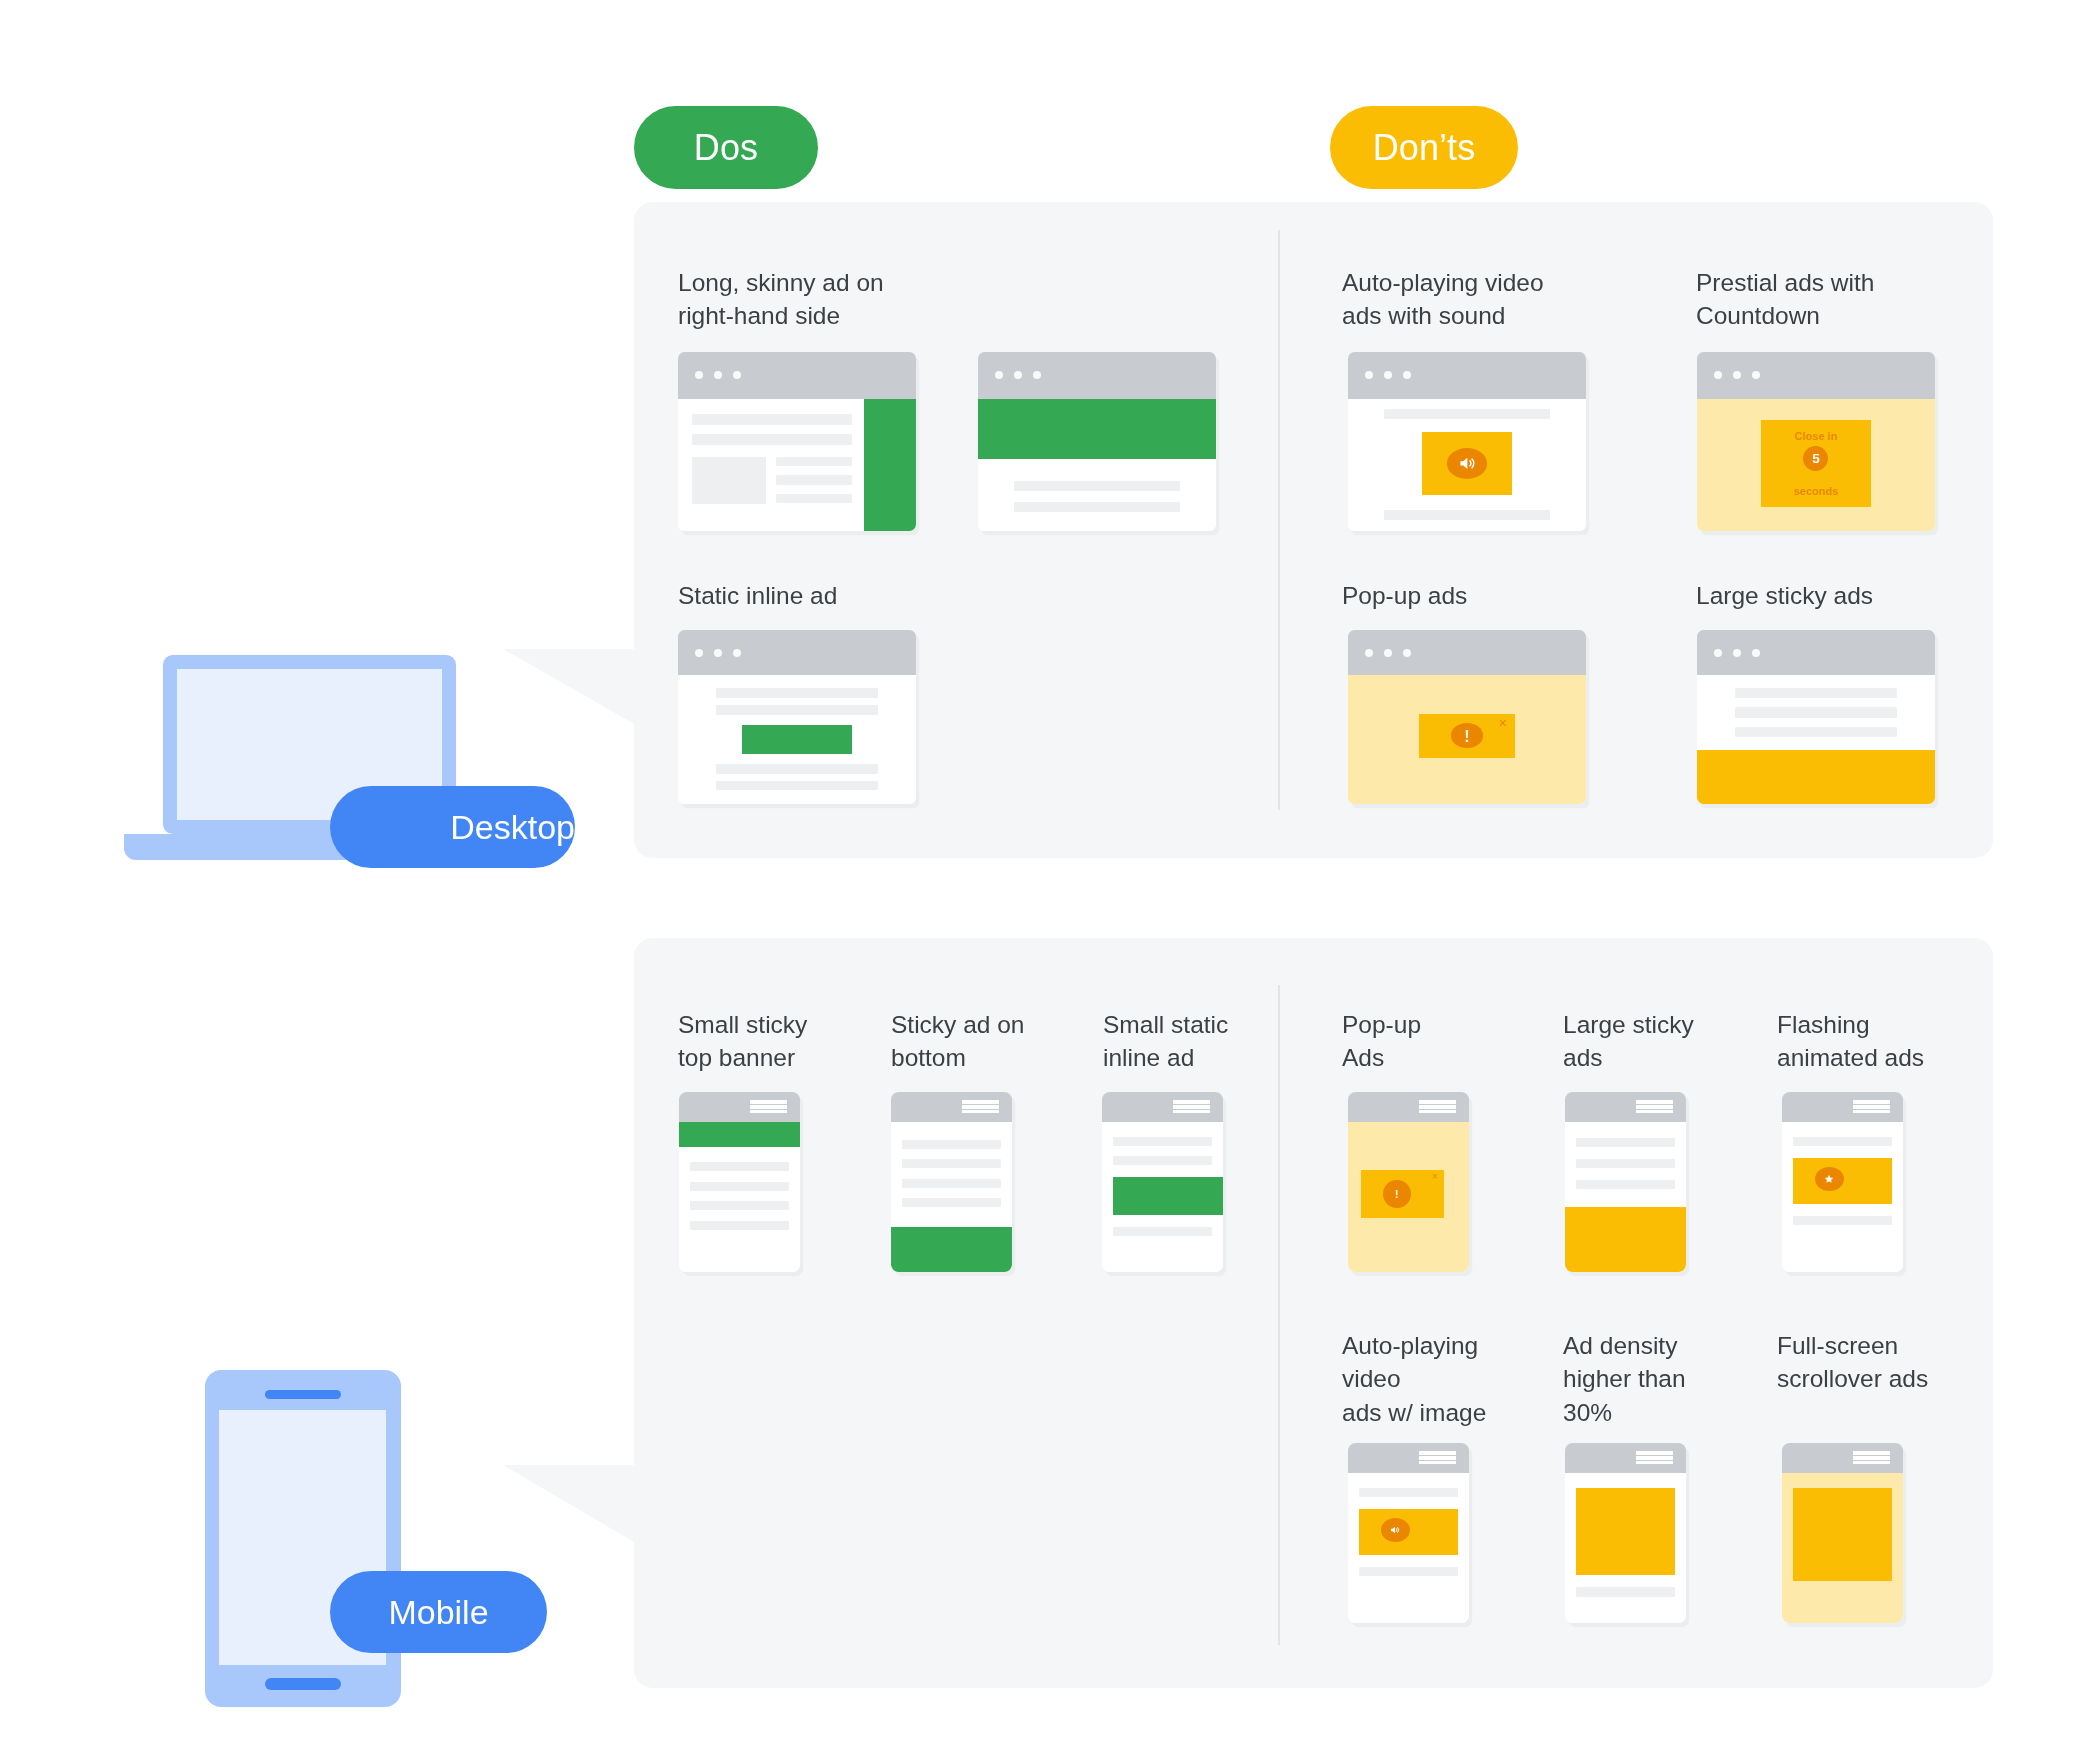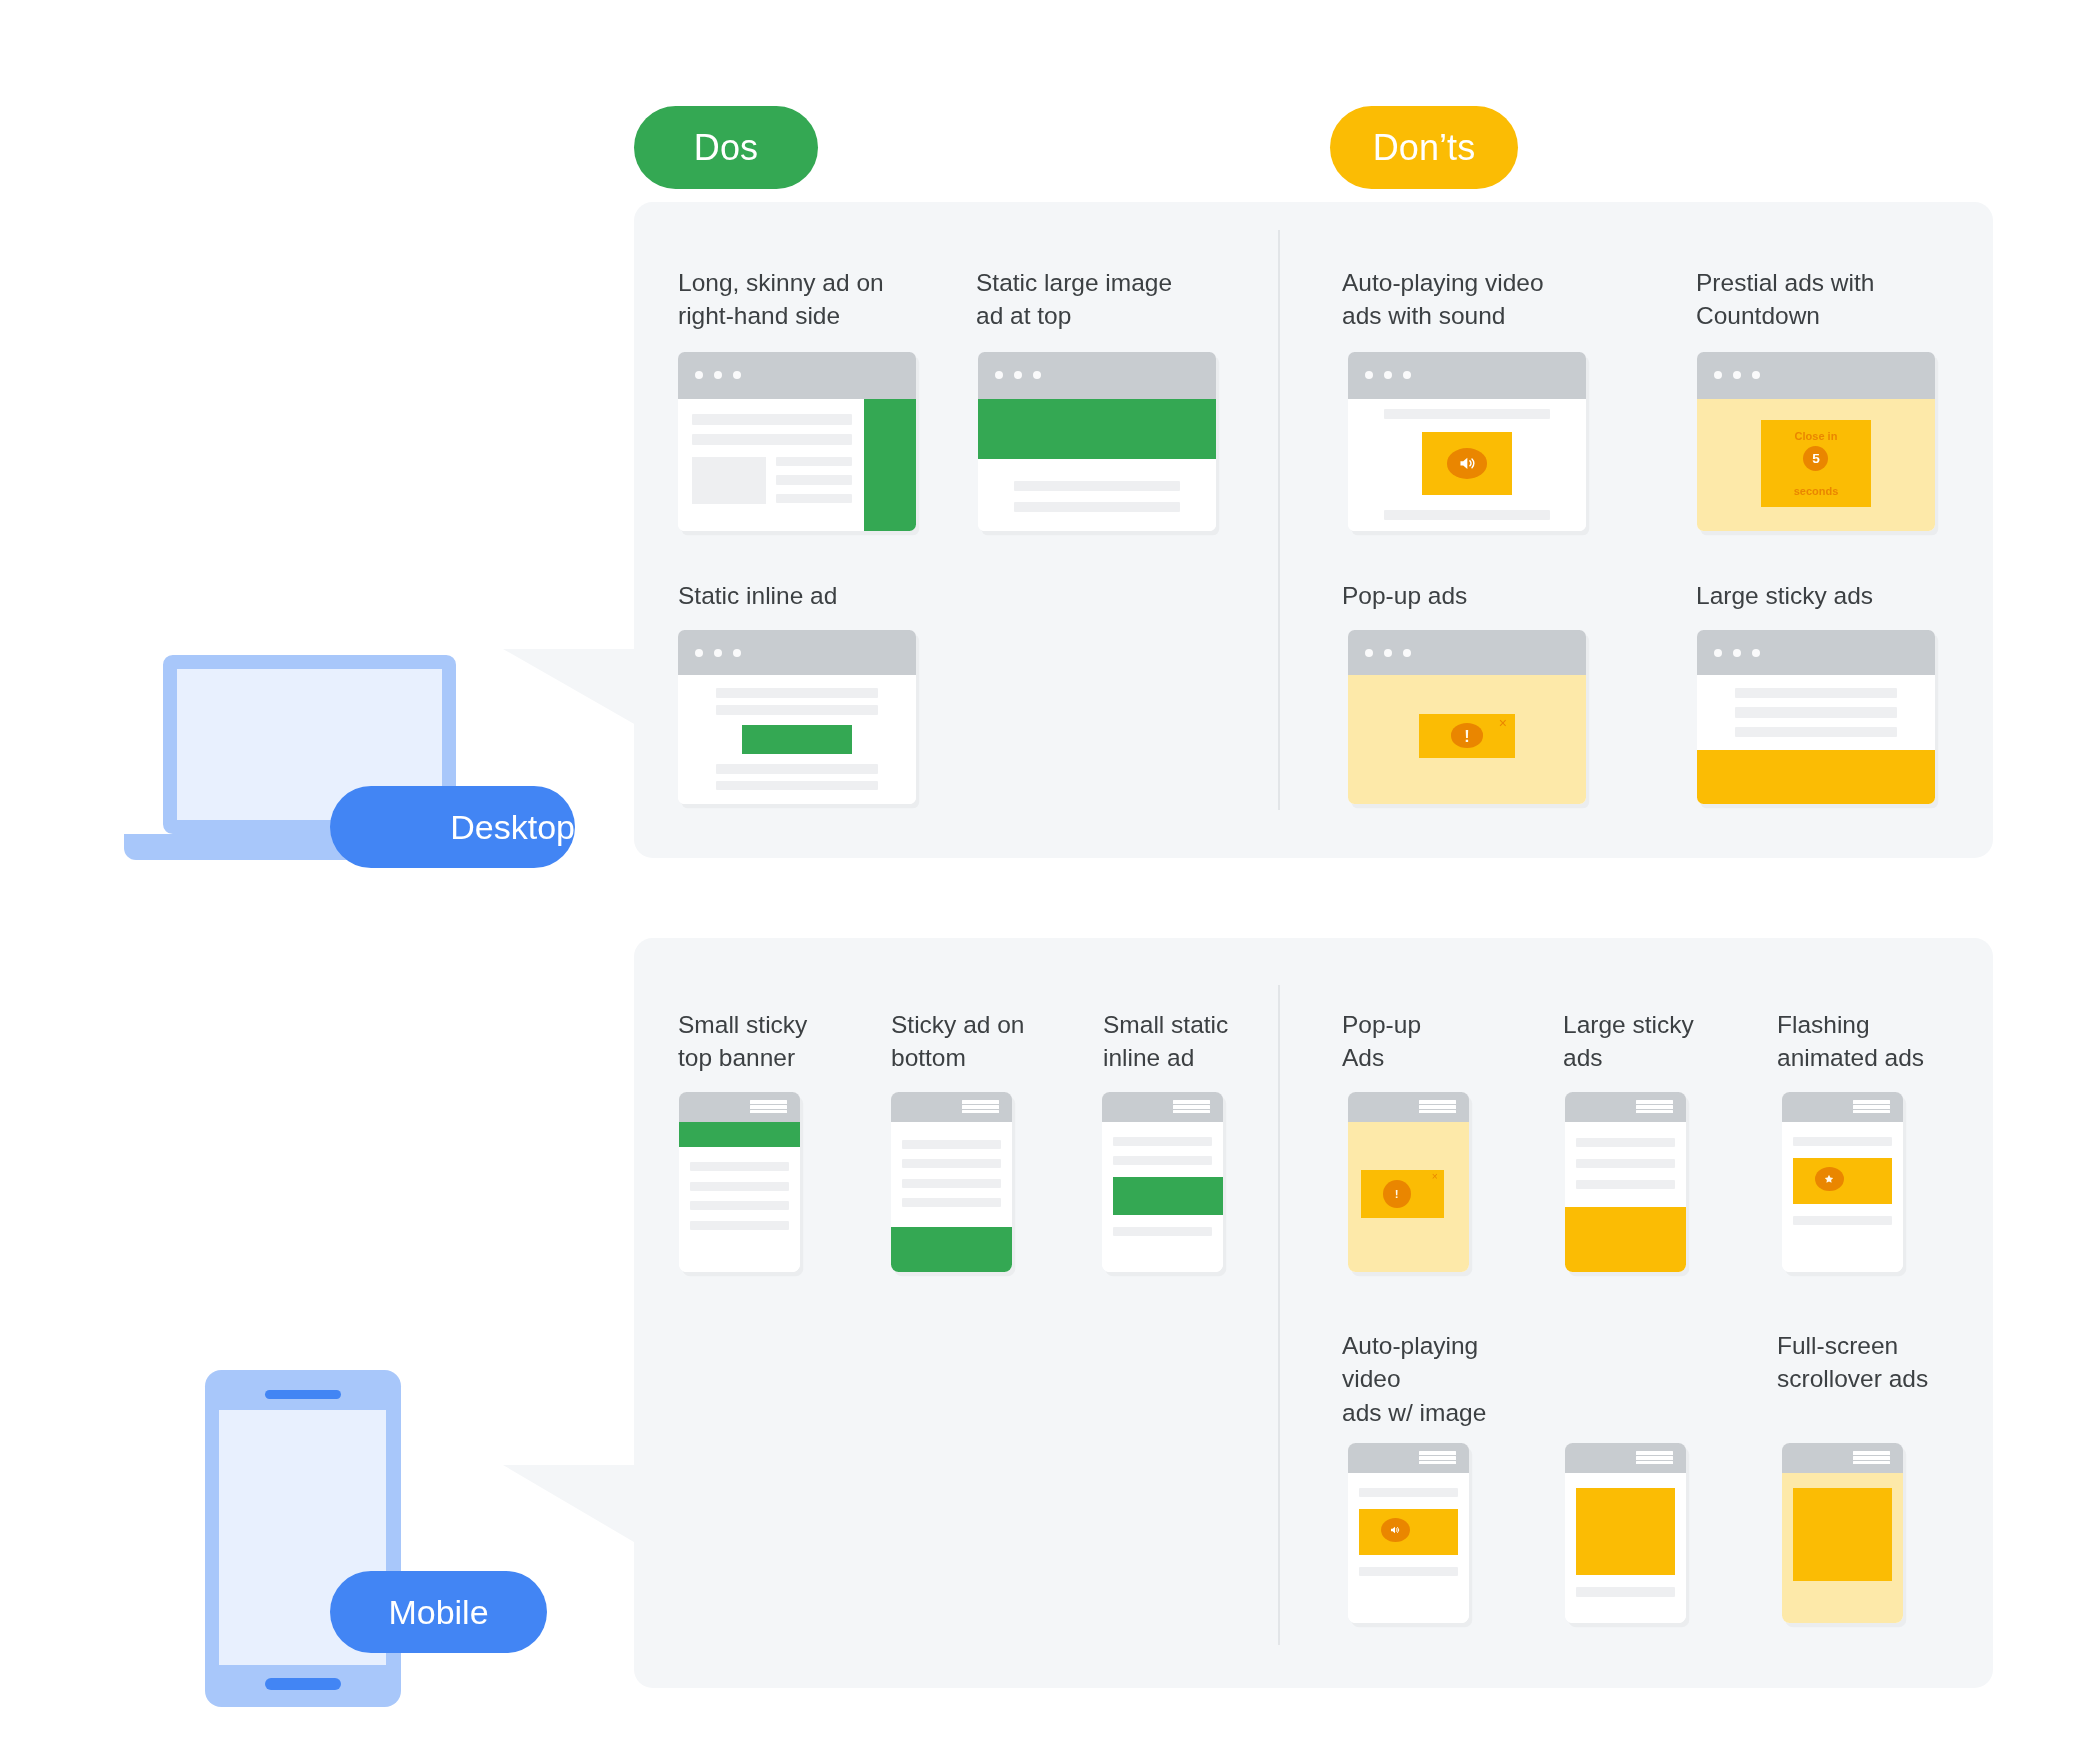--- a/index.html
+++ b/index.html
@@ -198,24 +198,20 @@
         <div class="line" style="left:6%;top:27%;width:67%;height:8%;"></div>
         <div class="graybox" style="left:6%;top:44%;width:31%;height:36%;"></div>
         <div class="line" style="left:41%;top:44%;width:32%;height:7%;"></div>
         <div class="line" style="left:41%;top:58%;width:32%;height:7%;"></div>
         <div class="line" style="left:41%;top:72%;width:32%;height:7%;"></div>
         <div class="green" style="left:78%;top:0;width:22%;height:100%;"></div>
       </div>
     </div>
   </div>
 
-  <div class="cell" style="left:976px;top:266px;width:245px;">
-    <div class="cell-label">Static large image
-ad at top</div>
-  </div>
   <div class="mock-wrap" style="left:978px;top:352px;width:238px;height:179px;">
     <div class="browser">
       <div class="browser-bar">
         <span class="dot"></span>
         <span class="dot"></span>
         <span class="dot"></span>
       </div>
       <div class="browser-body">
         <div class="green" style="left:0;top:0;width:100%;height:46%;"></div>
         <div class="line" style="left:15%;top:62%;width:70%;height:8%;"></div>
@@ -506,20 +502,25 @@
           <svg width="12" height="12" viewBox="0 0 24 24" aria-hidden="true">
             <path fill="#ffffff" d="M4 9.5v5h3.2L12 18.6V5.4L7.2 9.5H4z"></path>
             <path fill="none" stroke="#ffffff" stroke-width="1.9" stroke-linecap="round" d="M15 9.1a4 4 0 0 1 0 5.8M17.4 6.9a7.2 7.2 0 0 1 0 10.2"></path>
           </svg>
         </div>
         <div class="line" style="left:9%;top:63%;width:82%;height:6%;"></div>
       </div>
     </div>
   </div>
 
+  <div class="cell" style="left:1563px;top:1329px;width:207px;">
+    <div class="cell-label">Ad density
+higher than
+30%</div>
+  </div>
   <div class="mock-wrap" style="left:1565px;top:1443px;width:121px;height:180px;">
     <div class="phonemock">
       <div class="phone-bar">
         <div class="burger">
             <i></i>
             <i></i>
             <i></i>
           </div>
       </div>
       <div class="phone-body">

